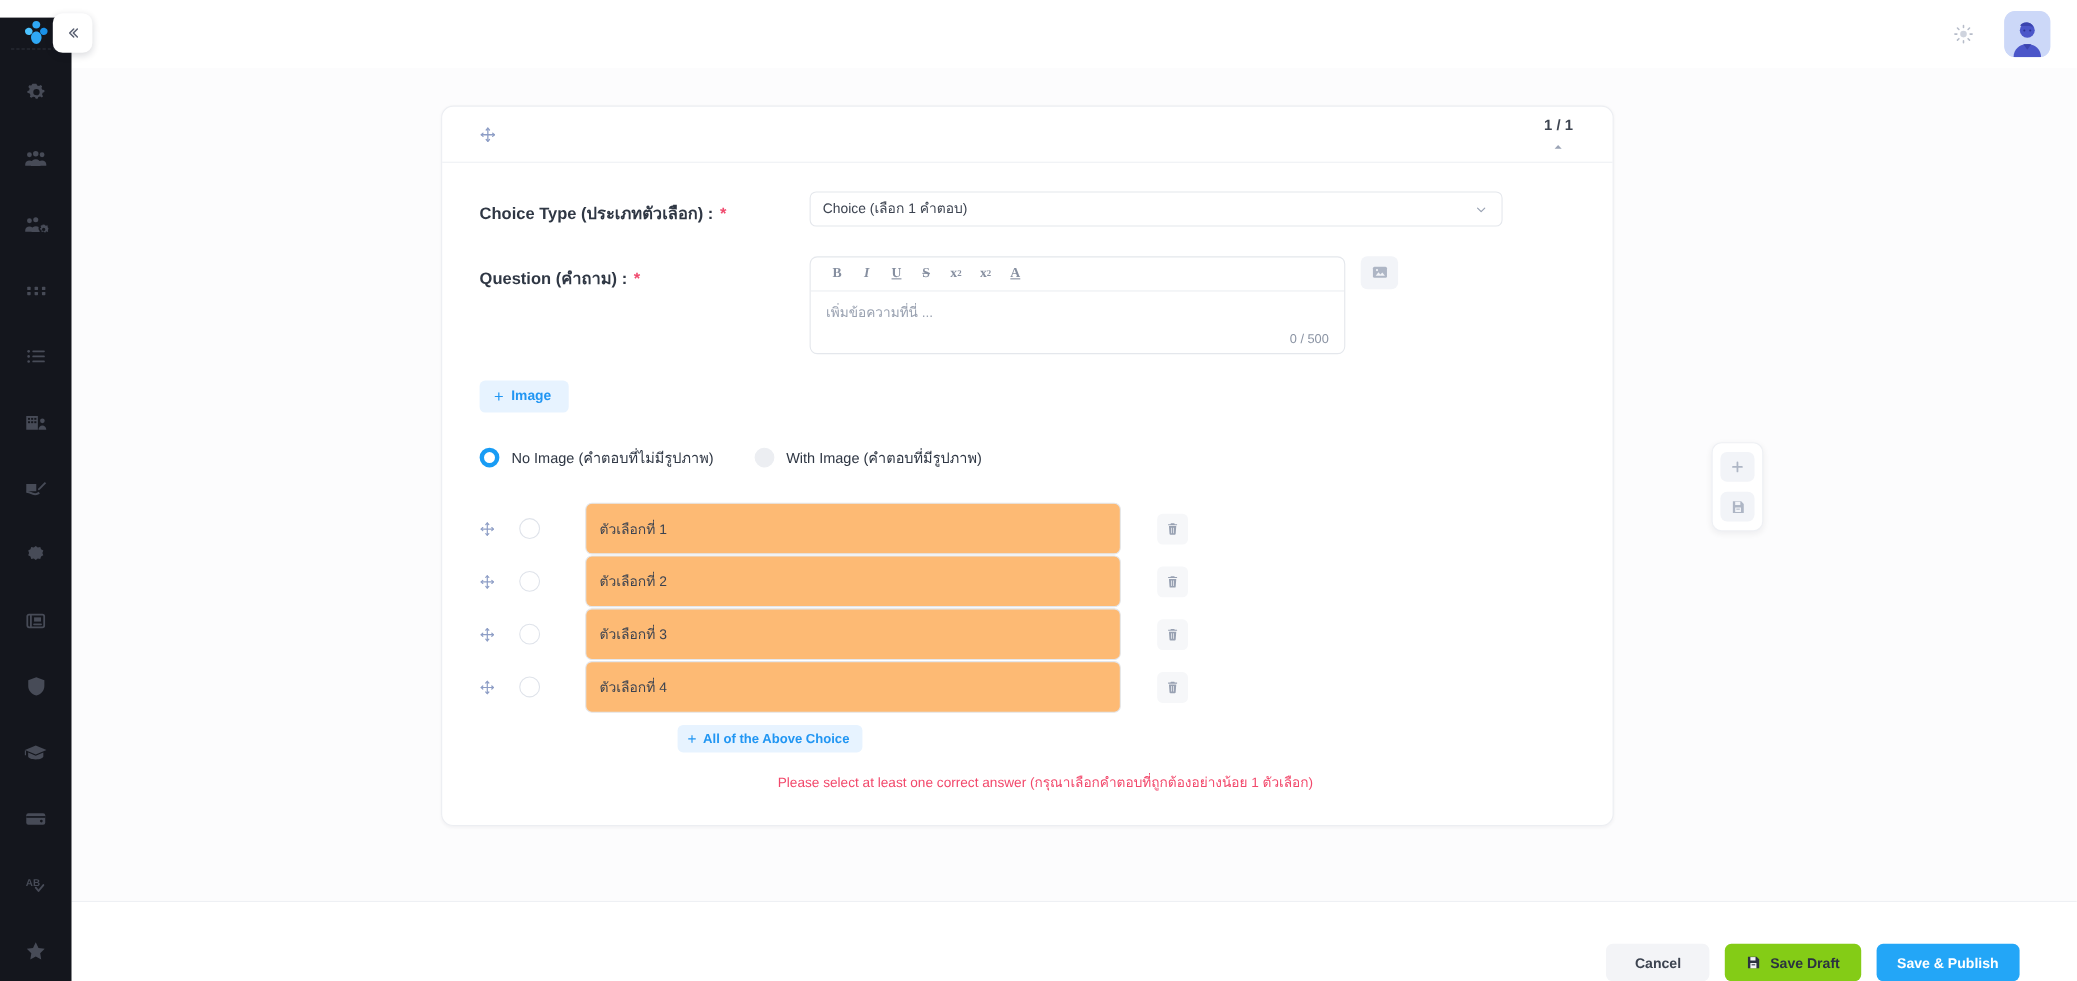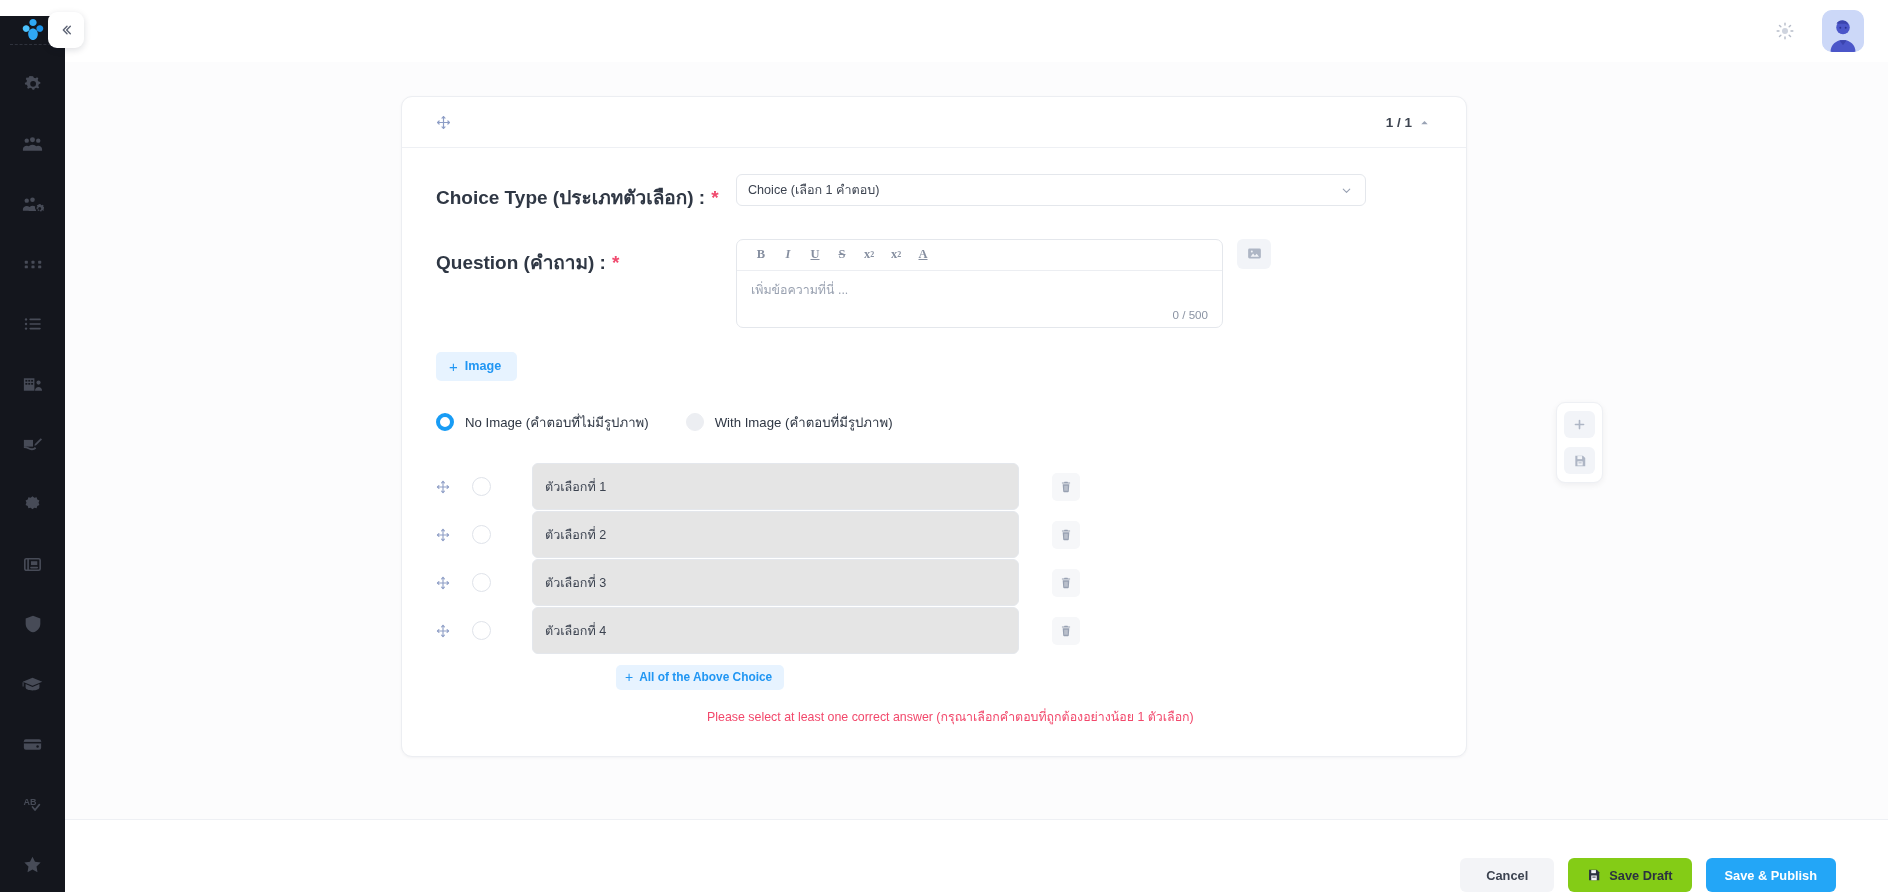--- a/index.html
+++ b/index.html
@@ -88,28 +88,29 @@
     height: 51px;
     display: flex; align-items: center; justify-content: space-between;
     padding: 0 36px 0 34px;
     border-bottom: 1px solid #eef0f4;
   }
   .drag-handle { cursor: grab; display: flex; align-items: center; }
   .qindex {
     display: flex; align-items: center; gap: 7px;
     font-size: 13.5px; color: #3d4450; font-weight: 600;
     cursor: pointer;
+    flex-direction: column;
   }
 
   .qcard-body { padding: 26px 36px 30px 34px; }
 
   .form-row { display: flex; align-items: flex-start; margin-bottom: 10px; }
   .form-label {
     width: 300px; flex: 0 0 300px;
-    font-size: 19px; color: #2f3744; font-weight: 700;
+    font-size: 15px; color: #2f3744; font-weight: 700;
     padding-top: 10px; line-height: 1.5;
   }
   .req { color: #f04a6e; font-weight: 700; margin-left: 6px; }
 
   
   .select-box {
     width: 630px; height: 32px;
     border: 1px solid #e4e7ec; border-radius: 6px;
     background: #fff;
     display: flex; align-items: center; justify-content: space-between;
@@ -189,21 +190,21 @@
   }
   .ch-radio .dot {
     width: 19px; height: 19px; border-radius: 50%;
     border: 1px solid #dfe3ea; background: #fff; cursor: pointer;
   }
   .ch-input {
     width: 487px; height: 47px;
     border: 1px solid #e4e7ec; border-radius: 6px;
     font-size: 12.6px; color: #3c4350;
     padding: 0 12px;
-    outline: none; background: #e5e5e5;
+    outline: none; background: #fdba74;
     font-family: "Liberation Sans", sans-serif;
   }
   .ch-del {
     width: 28px; height: 28px; border-radius: 5px;
     background: #f6f7f9;
     display: flex; align-items: center; justify-content: center;
     cursor: pointer; margin-left: 33px;
   }
 
   .all-above {

